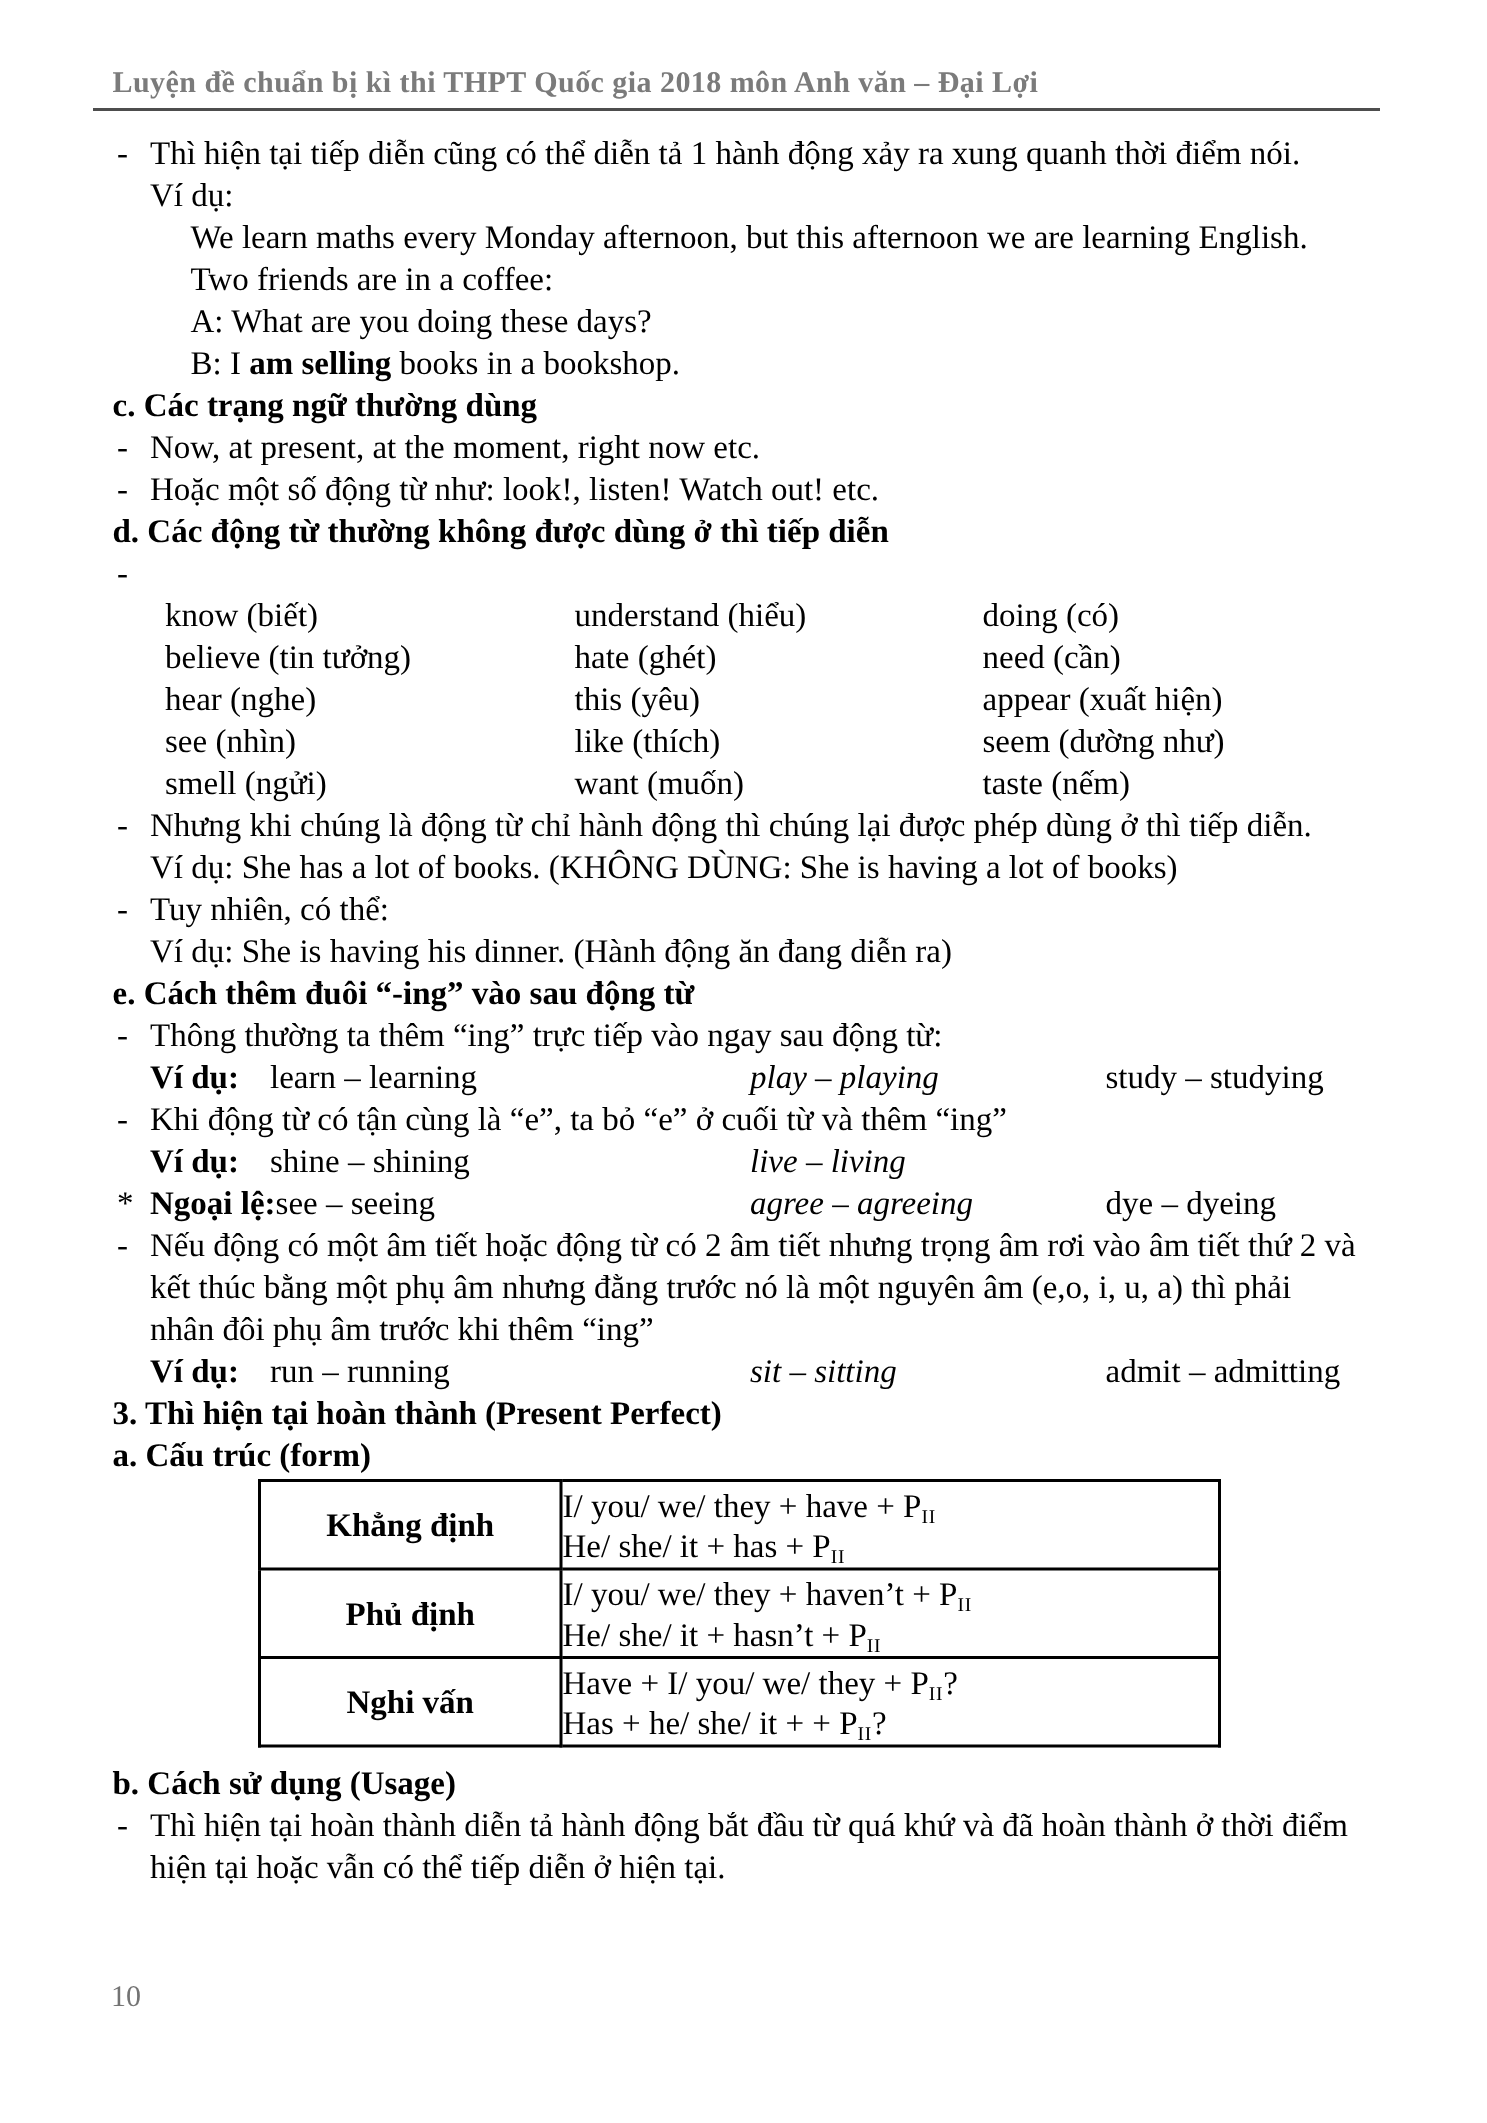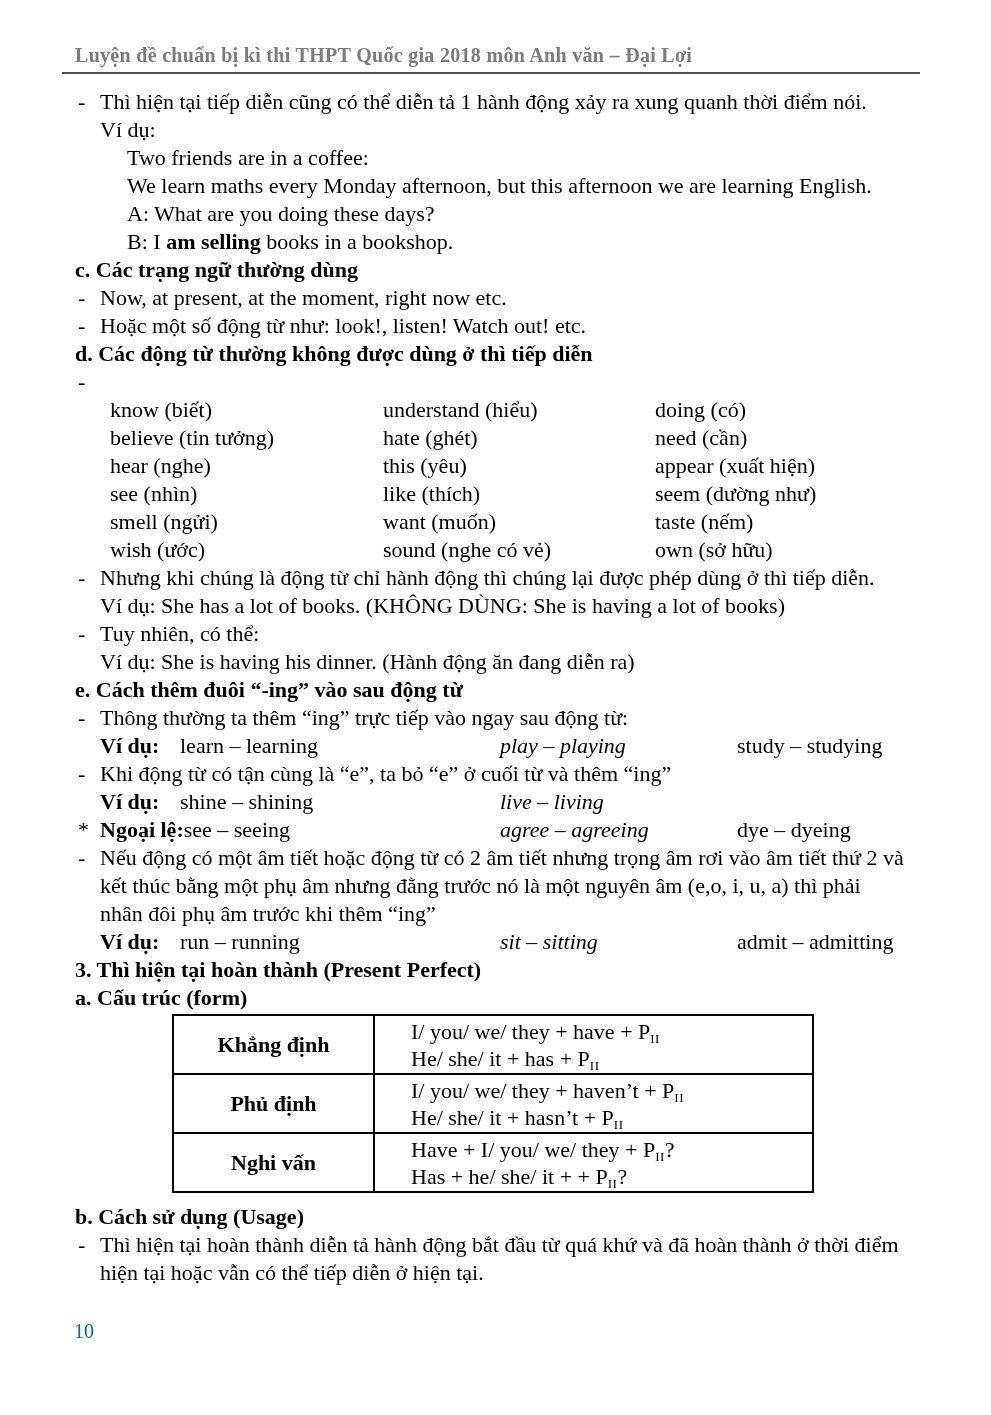--- a/index.html
+++ b/index.html
@@ -23,43 +23,43 @@
   .ex-label { position:absolute; left:25px; font-weight:bold; }
   .ex-inline { position:absolute; left:25px; }
   .exA { position:absolute; left:105px; }
   .exB { position:absolute; left:425px;font-style:italic; }
   .exC { position:absolute; left:662px; }
 
   table.form-table { border-collapse:collapse; margin:2px 0 10px 97px; table-layout:fixed; }
   table.form-table td { border:2px solid #000; height:57px; padding:0; vertical-align:middle; }
   td.lbl-cell { width:199px; text-align:center; font-weight:bold; font-size:22px;border-radius:10px; }
   td.frm-cell { width:437px; padding-left:10px; font-size:22px; }
-  .fline { height:27px; line-height:27px; white-space:nowrap;padding-left:36px; }
+  .fline { height:27px; line-height:27px; white-space:nowrap; }
   sub { font-size:13px; vertical-align:-4px; letter-spacing:0.5px; }
 
-  .page-number { position:absolute; left:74px; top:1320px; font-size:20px; color:#0369a1; }
+  .page-number { position:absolute; left:74px; top:1320px; font-size:20px; color:#737373; }
 </style>
 </head>
 <body>
 
 <div class="page">
 
   <div class="header">
     <div class="header-title">Luyện đề chuẩn bị kì thi THPT Quốc gia 2018 môn Anh văn – Đại Lợi</div>
   </div>
 
   <div class="content">
 
     <div class="line indent-1">
       <span class="dash">-</span>
       <span>Thì hiện tại tiếp diễn cũng có thể diễn tả 1 hành động xảy ra xung quanh thời điểm nói.</span>
     </div>
     <div class="line indent-1">Ví dụ:</div>
+    <div class="line indent-2">We learn maths every Monday afternoon, but this afternoon we are learning English.</div>
     <div class="line indent-2">Two friends are in a coffee:</div>
-    <div class="line indent-2">We learn maths every Monday afternoon, but this afternoon we are learning English.</div>
     <div class="line indent-2">A: What are you doing these days?</div>
     <div class="line indent-2">
       <span>B: I </span><span class="b">am selling</span><span> books in a bookshop.</span>
     </div>
 
     <div class="line heading">c. Các trạng ngữ thường dùng</div>
     <div class="line indent-1">
       <span class="dash">-</span>
       <span>Now, at present, at the moment, right now etc.</span>
     </div>
@@ -90,25 +90,20 @@
     </div>
     <div class="line verb-row">
       <span class="v1">see (nhìn)</span>
       <span class="v2">like (thích)</span>
       <span class="v3">seem (dường như)</span>
     </div>
     <div class="line verb-row">
       <span class="v1">smell (ngửi)</span>
       <span class="v2">want (muốn)</span>
       <span class="v3">taste (nếm)</span>
-    </div>
-    <div class="line verb-row">
-      <span class="v1">wish (ước)</span>
-      <span class="v2">sound (nghe có vẻ)</span>
-      <span class="v3">own (sở hữu)</span>
     </div>
 
     <div class="line indent-1">
       <span class="dash">-</span>
       <span>Nhưng khi chúng là động từ chỉ hành động thì chúng lại được phép dùng ở thì tiếp diễn.</span>
     </div>
     <div class="line indent-1">Ví dụ: She has a lot of books. (KHÔNG DÙNG: She is having a lot of books)</div>
     <div class="line indent-1">
       <span class="dash">-</span>
       <span>Tuy nhiên, có thể:</span>

